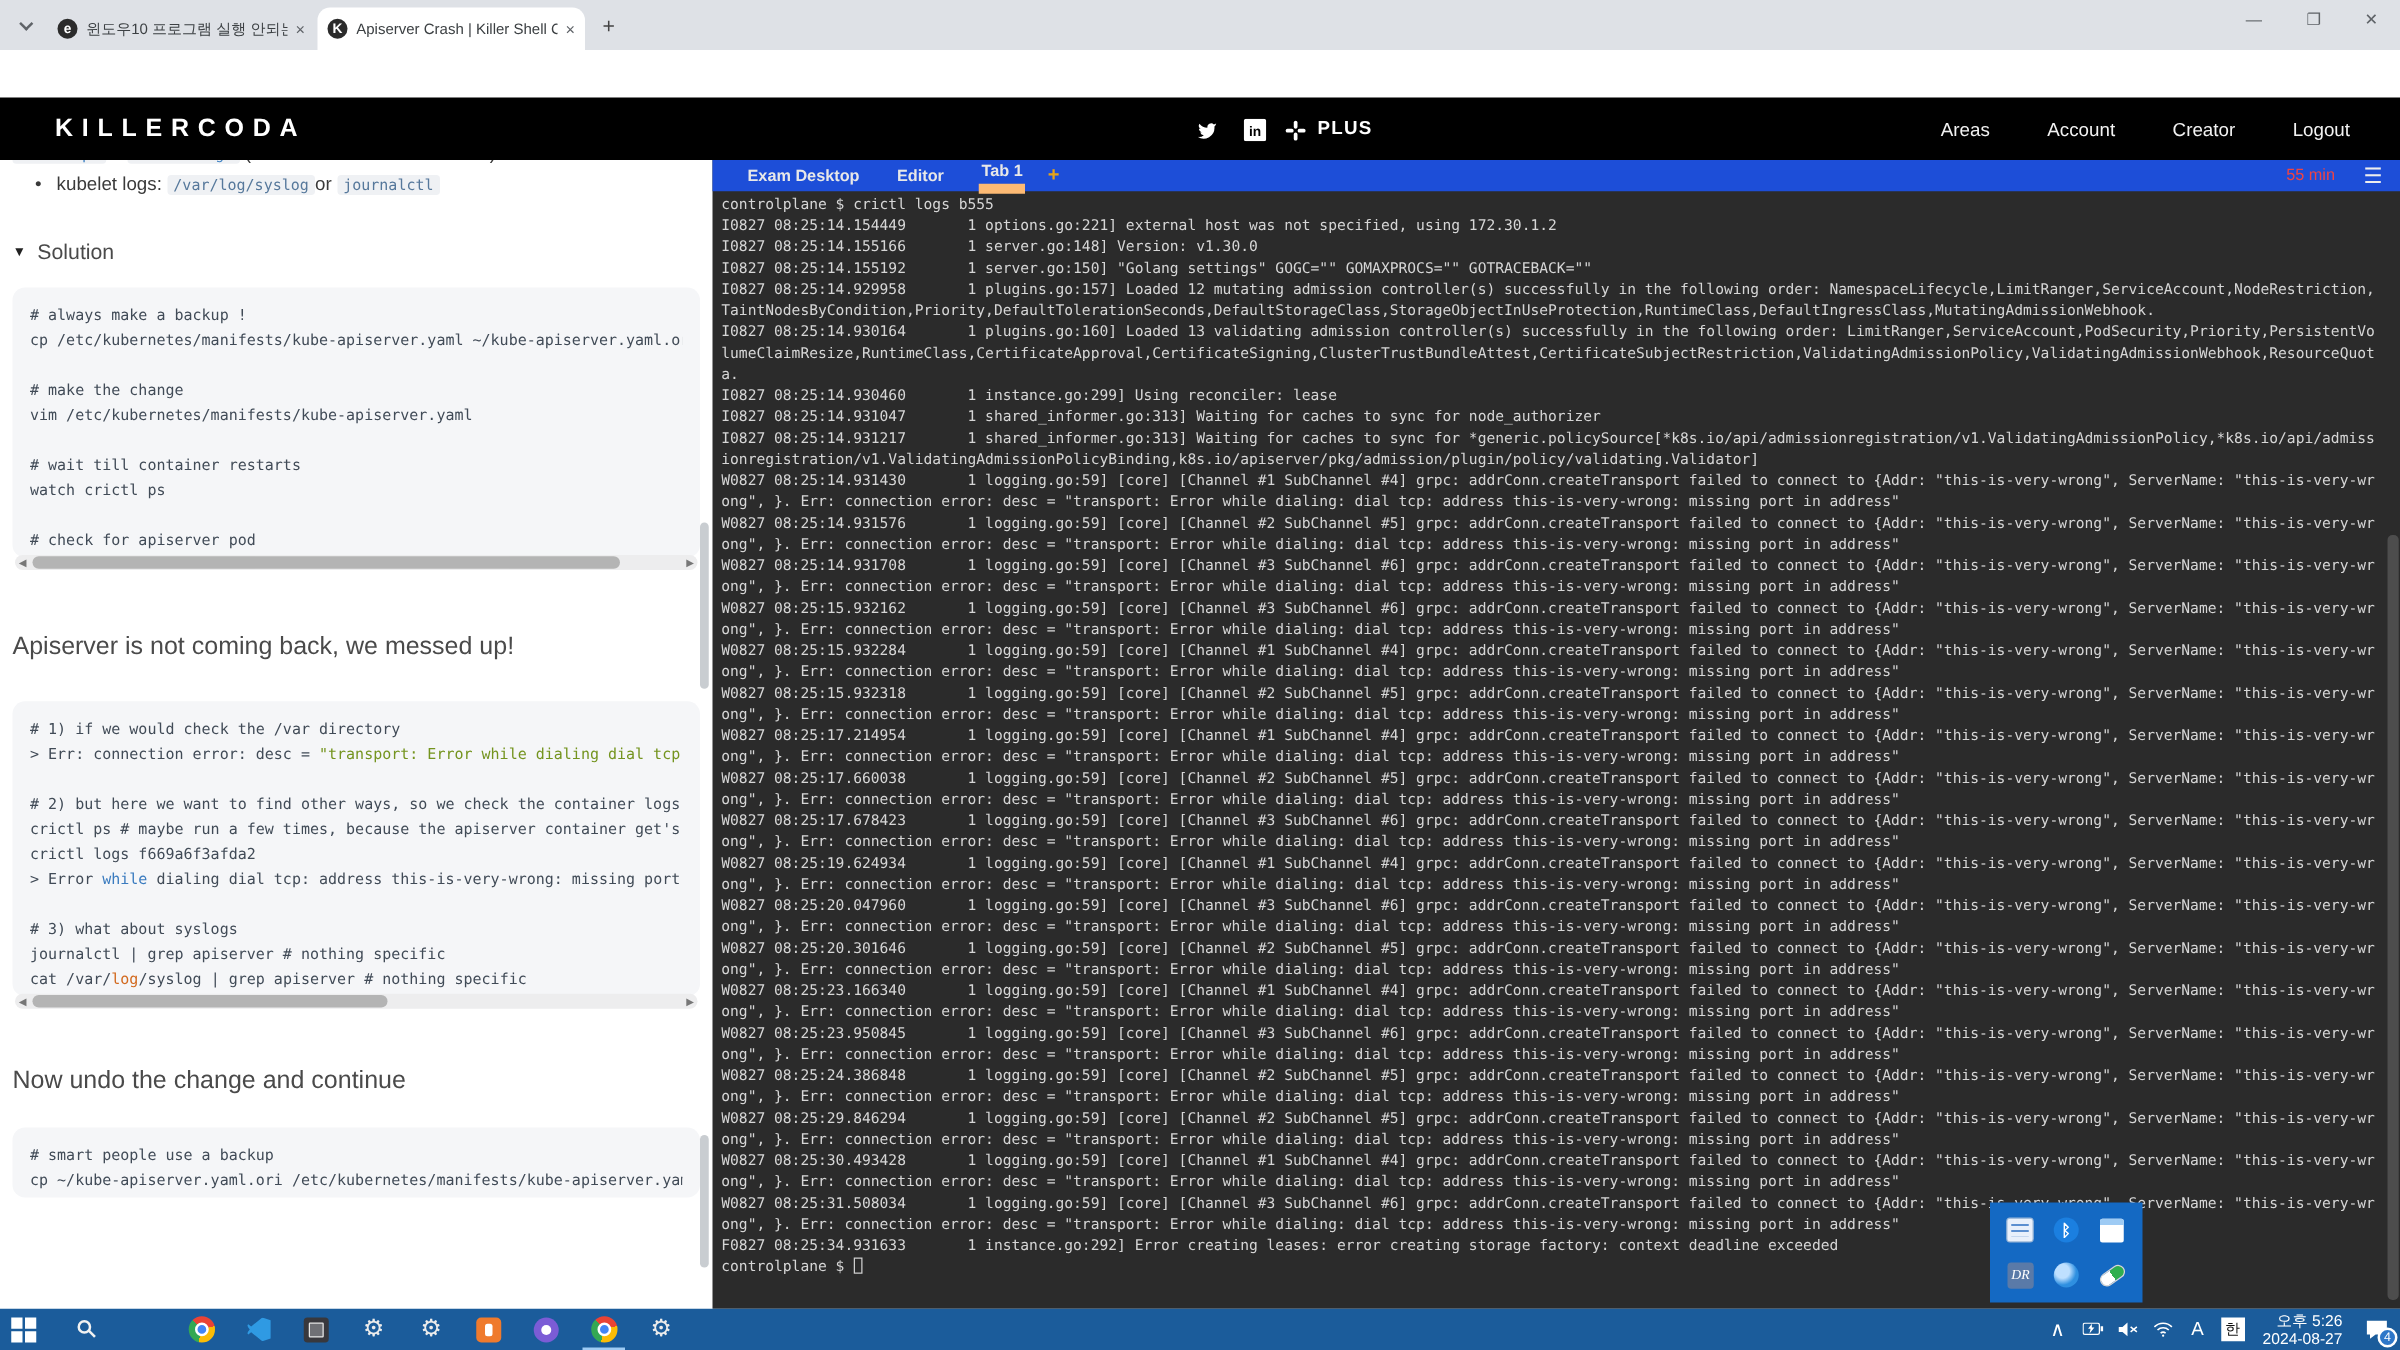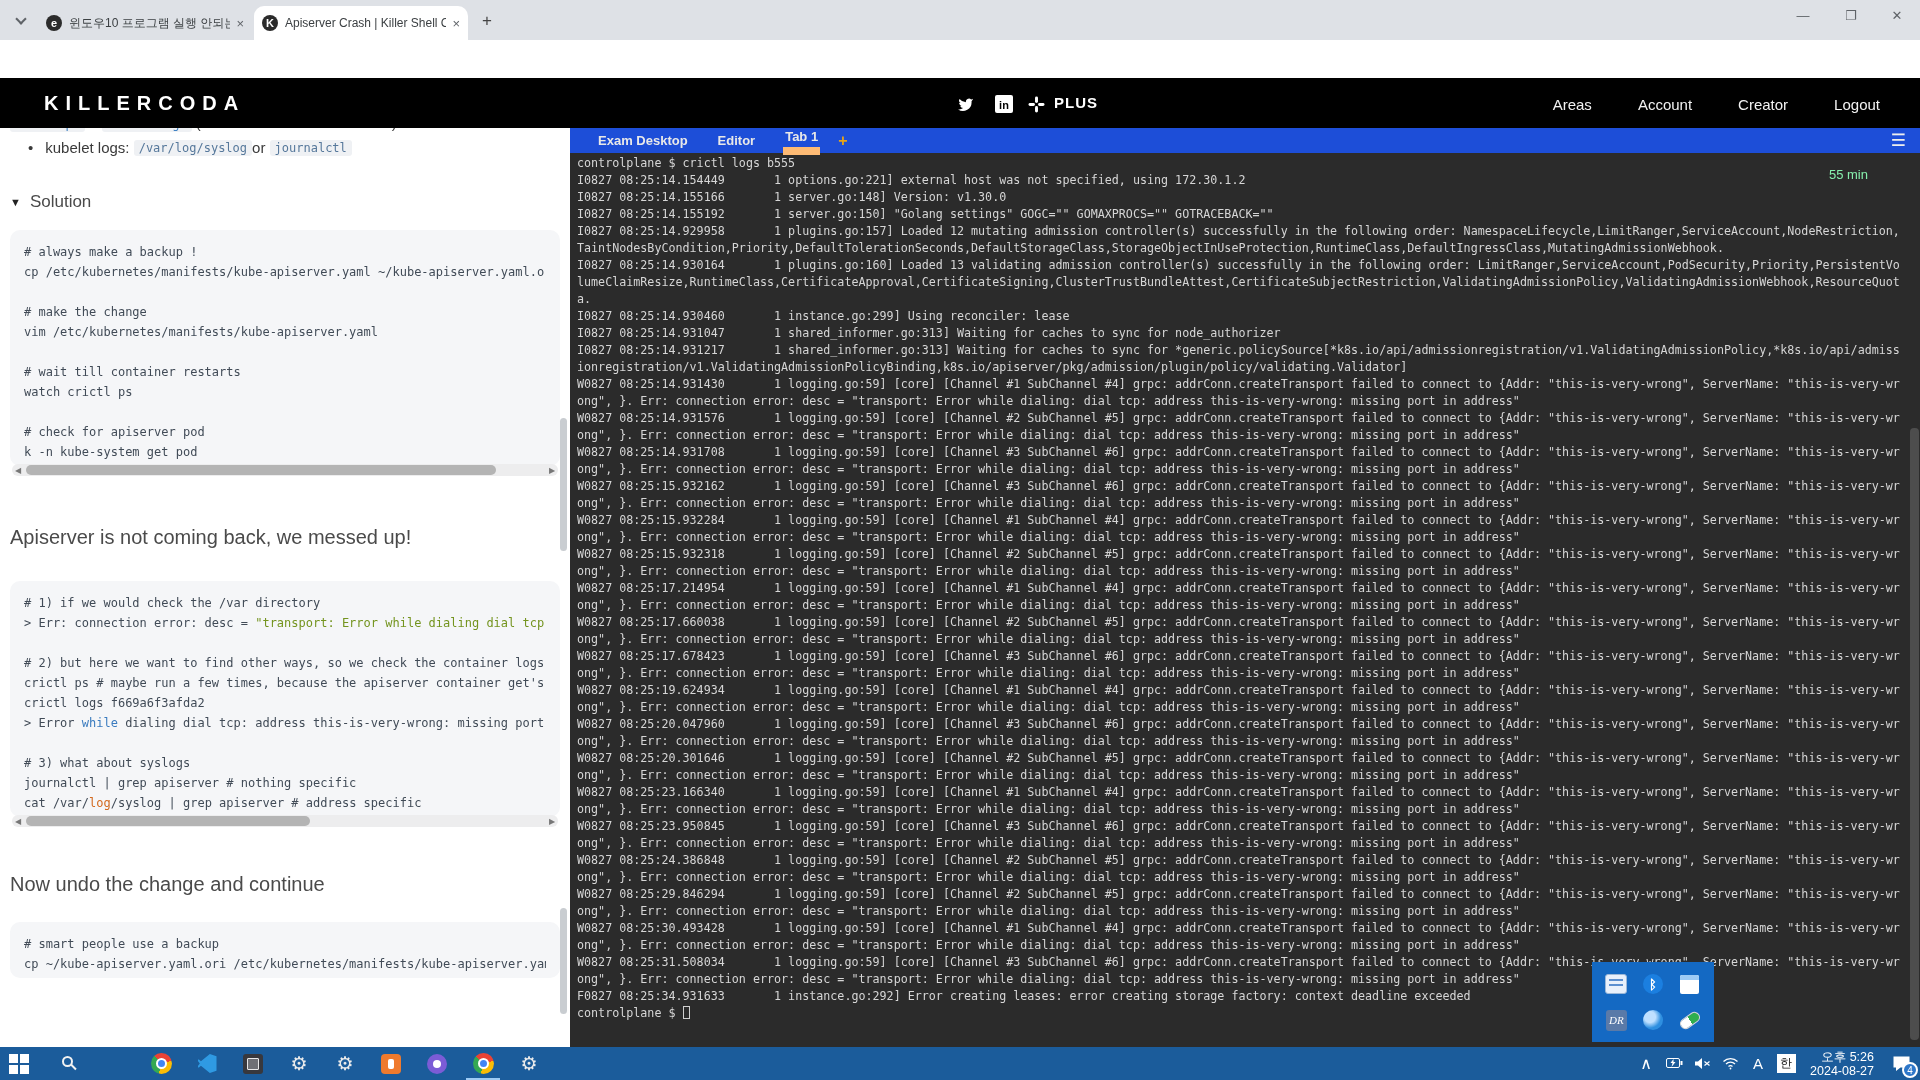--- a/index.html
+++ b/index.html
@@ -65,21 +65,21 @@
   .h2.second { margin-top:46px; }
   #vthumb1 { left:560px; top:418px; width:7px; height:133px; background:#c9cdd1; border-radius:4px; }
   #vthumb2 { left:560px; top:908px; width:7px; height:106px; background:#c9cdd1; border-radius:4px; }
 
   
   #term { left:570px; top:128px; width:1350px; height:919px; background:#2b2b2b; }
   #termbar { position:absolute; left:0; top:0; width:100%; height:25px; background:#1d4ed8; display:flex; align-items:center; }
   .term-tab { color:#e8e8e8; font-size:13px; font-weight:700; margin-left:26px; padding:3px 2px; cursor:pointer; }
   .term-tab.active { border-bottom:8px solid #fdba74; }
   #term-plus { color:#e7a418; font-size:16px; font-weight:700; margin-left:18px; cursor:pointer; }
-  #sesstime { position:absolute; right:52px; top:4px; color:#86efac; font-size:13px;margin-top:35px; }
+  #sesstime { position:absolute; right:52px; top:4px; color:#ef4444; font-size:13px; }
   #burger { position:absolute; right:14px; top:2px; color:#eee; font-size:17px; cursor:pointer; }
   #termout { position:absolute; left:7px; right:14px; top:27px; bottom:2px; font-family:"DejaVu Sans Mono",monospace; font-size:11.7px; line-height:17px; color:#d6d6d6; white-space:pre-wrap; word-break:break-all; overflow:hidden; }
   .cursor { display:inline-block; width:7px; height:13px; border:1px solid #cfcfcf; vertical-align:-2px; }
   #vterm { position:absolute; right:1px; top:300px; width:9px; height:612px; background:#4d4d4d; border-radius:4px; }
 
   
   #flyout { left:1592px; top:962px; width:122px; height:80px; background:#1469c3; display:grid; grid-template-columns:repeat(3,1fr); align-items:center; justify-items:center; padding:4px 6px; }
   .fly-ic { width:24px; height:24px; display:flex; align-items:center; justify-content:center; }
   .fi-kbd { width:22px; height:20px; background:#e8f0fb; border-radius:3px; border:1px solid #9cb8d8; position:relative; }
   .fi-kbd::after { content:""; position:absolute; inset:4px 3px; background:repeating-linear-gradient(#5b8fd0 0 2px,transparent 2px 5px); }
@@ -214,40 +214,39 @@
           <div class="code-line"><span># always make a backup !</span></div>
           <div class="code-line"><span>cp /etc/kubernetes/manifests/kube-apiserver.yaml ~/kube-apiserver.yaml.ori</span></div>
           <div class="code-line">&nbsp;</div>
           <div class="code-line"><span># make the change</span></div>
           <div class="code-line"><span>vim /etc/kubernetes/manifests/kube-apiserver.yaml</span></div>
           <div class="code-line">&nbsp;</div>
           <div class="code-line"><span># wait till container restarts</span></div>
           <div class="code-line"><span>watch crictl ps</span></div>
           <div class="code-line">&nbsp;</div>
           <div class="code-line"><span># check for apiserver pod</span></div>
-          <div class="code-line"><span>k -n kube-system get pod</span></div>
         </div>
       <div class="hscroll" style="margin-top:-2px">
           <span class="arrow l">◀</span>
           <span class="arrow r">▶</span>
           <span class="thumb" style="left:14px; width:86%"></span>
         </div>
       <div class="h2">Apiserver is not coming back, we messed up!</div>
       <div class="codeblock" style="margin-top:32px">
           <div class="code-line"><span># 1) if we would check the /var directory</span></div>
           <div class="code-line"><span>&gt; Err: connection error: desc = </span><span class="tok-green">"transport: Error while dialing dial tcp</span></div>
           <div class="code-line">&nbsp;</div>
           <div class="code-line"><span># 2) but here we want to find other ways, so we check the container logs</span></div>
           <div class="code-line"><span>crictl ps # maybe run a few times, because the apiserver container get's</span></div>
           <div class="code-line"><span>crictl logs f669a6f3afda2</span></div>
           <div class="code-line"><span>&gt; Error </span><span class="tok-blue">while</span><span> dialing dial tcp: address this-is-very-wrong: missing port</span></div>
           <div class="code-line">&nbsp;</div>
           <div class="code-line"><span># 3) what about syslogs</span></div>
           <div class="code-line"><span>journalctl | grep apiserver # nothing specific</span></div>
-          <div class="code-line"><span>cat /var/</span><span class="tok-orange">log</span><span>/syslog | grep apiserver # address specific</span></div>
+          <div class="code-line"><span>cat /var/</span><span class="tok-orange">log</span><span>/syslog | grep apiserver # nothing specific</span></div>
         </div>
       <div class="hscroll" style="margin-top:-2px">
           <span class="arrow l">◀</span>
           <span class="arrow r">▶</span>
           <span class="thumb" style="left:14px; width:52%"></span>
         </div>
       <div class="h2 second">Now undo the change and continue</div>
       <div class="codeblock" style="margin-top:26px">
           <div class="code-line"><span># smart people use a backup</span></div>
           <div class="code-line"><span>cp ~/kube-apiserver.yaml.ori /etc/kubernetes/manifests/kube-apiserver.yaml</span></div>

